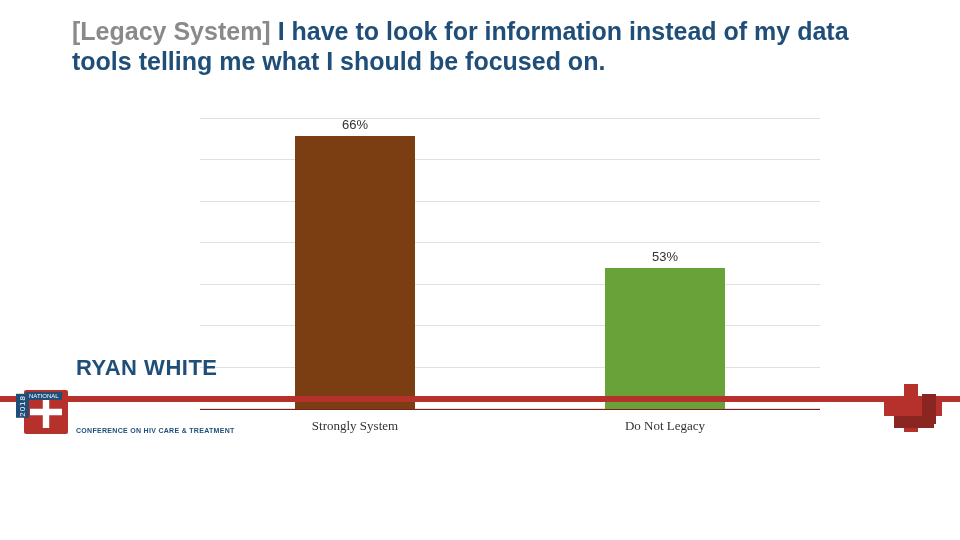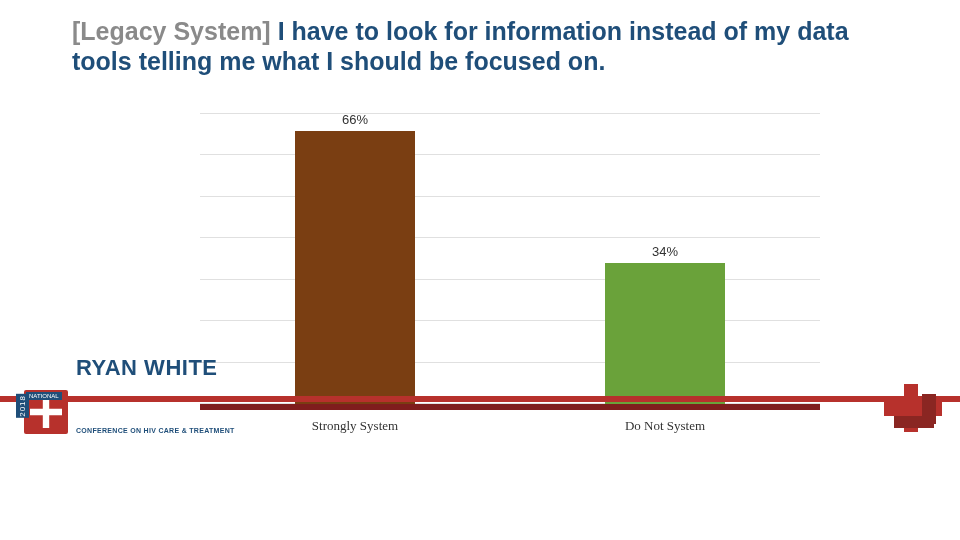--- a/index.html
+++ b/index.html
@@ -1,21 +1,21 @@
 <!DOCTYPE html>
 <html><head>
 <meta charset="utf-8">
 <style>
   * { margin: 0; padding: 0; box-sizing: border-box; }
   html, body { width: 960px; height: 540px; font-family: "Segoe UI", Arial, sans-serif; background: #fff; overflow: hidden; }
   .slide { position: relative; width: 960px; height: 440px; }
   .title { position: absolute; left: 72px; top: 16px; width: 820px; font-size: 25px; font-weight: 700; line-height: 1.2; color: #1f4e79; }
   .title .prefix { color: #8a8a8a; font-weight: 600; }
   .chart-area { position: absolute; left: 200px; top: 120px; width: 620px; height: 330px; }
-  .plot { position: relative; width: 100%; height: 290px; border-bottom: 6px solid #7f1d1d; }
+  .plot { position: relative; width: 100%; height: 290px; border-bottom: 1px solid #7f1d1d; }
   .grid-line { position: absolute; left: 0; width: 100%; border-top: 1px solid #e0e0e0; }
   .bar-group { position: absolute; bottom: 0; width: 50%; display: flex; flex-direction: column; align-items: center; }
   .bar-group.first { left: 0; }
   .bar-group.second { left: 50%; }
   .bar { width: 120px; }
   .bar-label { font-size: 13px; color: #333; margin-bottom: 4px; font-weight: 500; }
   .axis-labels { position: relative; width: 100%; height: 32px; }
   .axis-label { position: absolute; top: 8px; width: 50%; text-align: center; font-size: 13px; color: #333; font-family: "Times New Roman", serif; }
   .axis-label.first { left: 0; }
   .axis-label.second { left: 50%; }
@@ -56,27 +56,27 @@
           <div class="grid-line" style="bottom: 165.714px;"></div>
           <div class="grid-line" style="bottom: 207.143px;"></div>
           <div class="grid-line" style="bottom: 248.571px;"></div>
           <div class="grid-line" style="bottom: 290px;"></div>
         </div>
       <div class="bar-group first">
         <div class="bar-label">66%</div>
         <div class="bar" id="bar0" style="height: 273.429px; background: rgb(122, 62, 18);"></div>
       </div>
       <div class="bar-group second">
-        <div class="bar-label">34%</div>
+        <div class="bar-label">53%</div>
         <div class="bar" id="bar1" style="height: 140.857px; background: rgb(106, 162, 58);"></div>
       </div>
     </div>
     <div class="axis-labels">
       <div class="axis-label first">Strongly System</div>
-      <div class="axis-label second">Do Not System</div>
+      <div class="axis-label second">Do Not Legacy</div>
     </div>
   </div>
 
   <div class="footer">
     <div class="footer-bar"></div>
     <div class="logo">
       <div class="logo-mark">
         <span class="logo-national">NATIONAL</span>
         <span class="logo-year">2018</span>
       </div>

